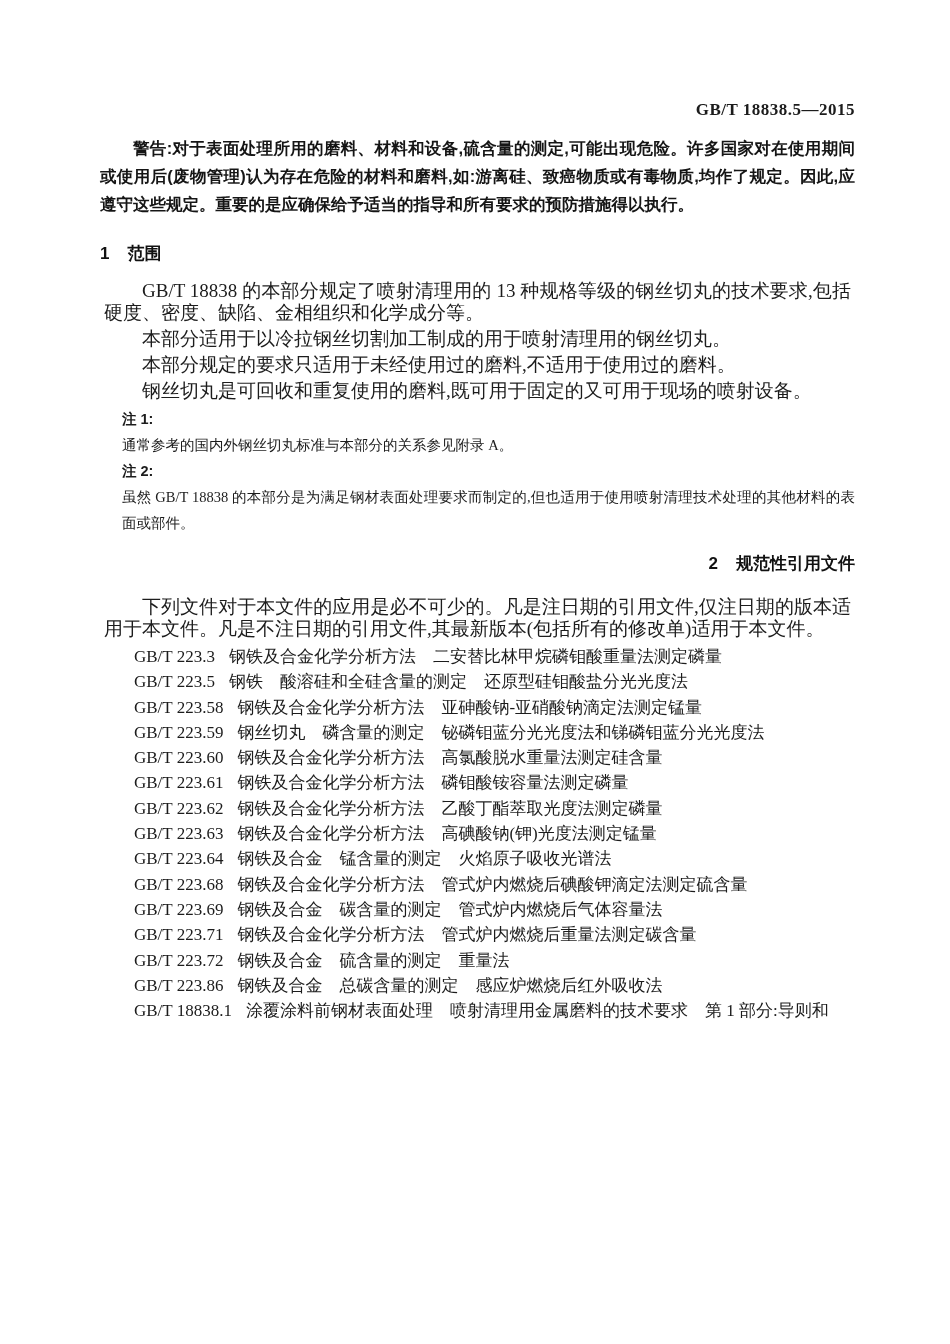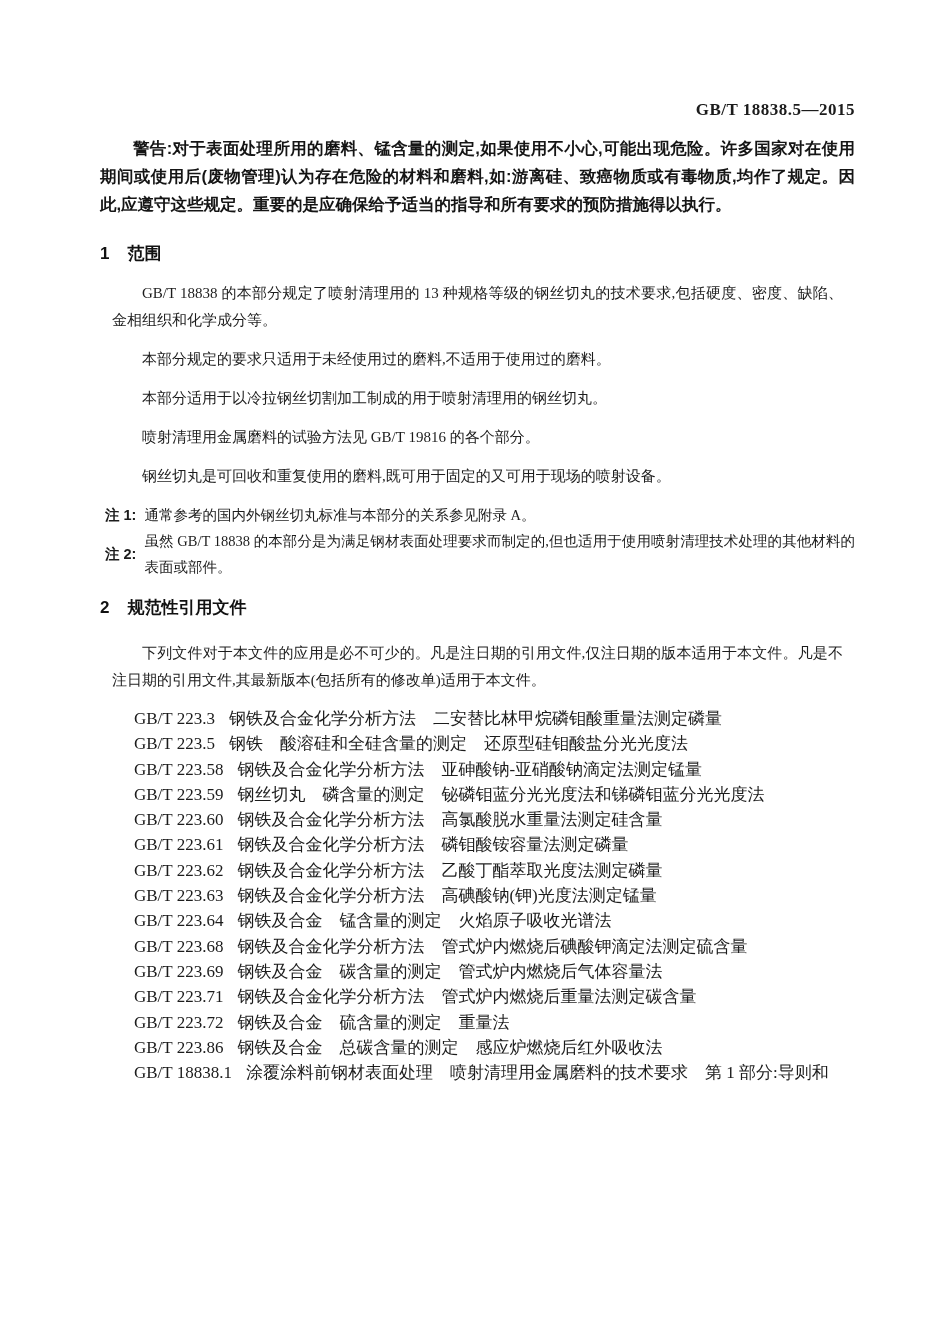--- a/index.html
+++ b/index.html
@@ -52,38 +52,39 @@
   .sec-heading {
     margin: 0;
     font-family: "Liberation Sans", "DejaVu Sans", sans-serif;
     font-weight: bold;
     font-size: 17px;
     line-height: 20px;
     color: #111;
   }
   .sec-heading .sec-num { display: inline-block; margin-right: 18px; }
   #sec1-heading { margin-top: 26px; }
-  #sec2-heading { margin-top: 18px; }
+  #sec2-heading { margin-top: 18px; text-align: right; }
   
   .body-p {
-    margin: 12px;
-    font-size: 15px;
-    line-height: 27px;
+    margin: 4px;
+    font-size: 19px;
+    line-height: 22px;
     text-align: justify;
     text-indent: 2em;
   }
   .first-p { margin-top: 16px; }
   
   .notes { margin-top: 4px; }
   .note {
     display: flex;
-    align-items: center;
-    margin-left: 5px;
+    align-items: flex-start;
+    margin-left: 22px;
     font-size: 14.5px;
     line-height: 26px;
+    flex-direction: column;
   }
   .note-label {
     font-family: "Liberation Sans", "DejaVu Sans", sans-serif;
     font-weight: bold;
     white-space: nowrap;
     margin-right: 8px;
   }
   .note-text { text-align: justify; }
   
   .intro-p { margin-top: 22px; }
@@ -112,30 +113,29 @@
 </head>
 <body>
 
 <div class="page">
 
   <div class="doc-header">
     <span>GB/T 18838.5—2015</span>
   </div>
 
 
-  <p class="warning">警告:对于表面处理所用的磨料、锰含量的测定,如果使用不小心,可能出现危险。许多国家对在使用期间或使用后(废物管理)认为存在危险的材料和磨料,如:游离硅、致癌物质或有毒物质,均作了规定。因此,应遵守这些规定。重要的是应确保给予适当的指导和所有要求的预防措施得以执行。</p>
+  <p class="warning">警告:对于表面处理所用的磨料、材料和设备,硫含量的测定,可能出现危险。许多国家对在使用期间或使用后(废物管理)认为存在危险的材料和磨料,如:游离硅、致癌物质或有毒物质,均作了规定。因此,应遵守这些规定。重要的是应确保给予适当的指导和所有要求的预防措施得以执行。</p>
 
   <div>
     <h2 class="sec-heading" id="sec1-heading">
       <span class="sec-num">1</span><span>范围</span>
     </h2>
     <p class="body-p first-p">GB/T 18838 的本部分规定了喷射清理用的 13 种规格等级的钢丝切丸的技术要求,包括硬度、密度、缺陷、金相组织和化学成分等。</p>
+    <p class="body-p">本部分适用于以冷拉钢丝切割加工制成的用于喷射清理用的钢丝切丸。</p>
     <p class="body-p">本部分规定的要求只适用于未经使用过的磨料,不适用于使用过的磨料。</p>
-    <p class="body-p">本部分适用于以冷拉钢丝切割加工制成的用于喷射清理用的钢丝切丸。</p>
-    <p class="body-p">喷射清理用金属磨料的试验方法见 GB/T 19816 的各个部分。</p>
     <p class="body-p">钢丝切丸是可回收和重复使用的磨料,既可用于固定的又可用于现场的喷射设备。</p>
 
     <div class="notes">
       <div class="note">
         <span class="note-label">注 1:</span>
         <span class="note-text">通常参考的国内外钢丝切丸标准与本部分的关系参见附录 A。</span>
       </div>
       <div class="note">
         <span class="note-label">注 2:</span>
         <span class="note-text">虽然 GB/T 18838 的本部分是为满足钢材表面处理要求而制定的,但也适用于使用喷射清理技术处理的其他材料的表面或部件。</span>

